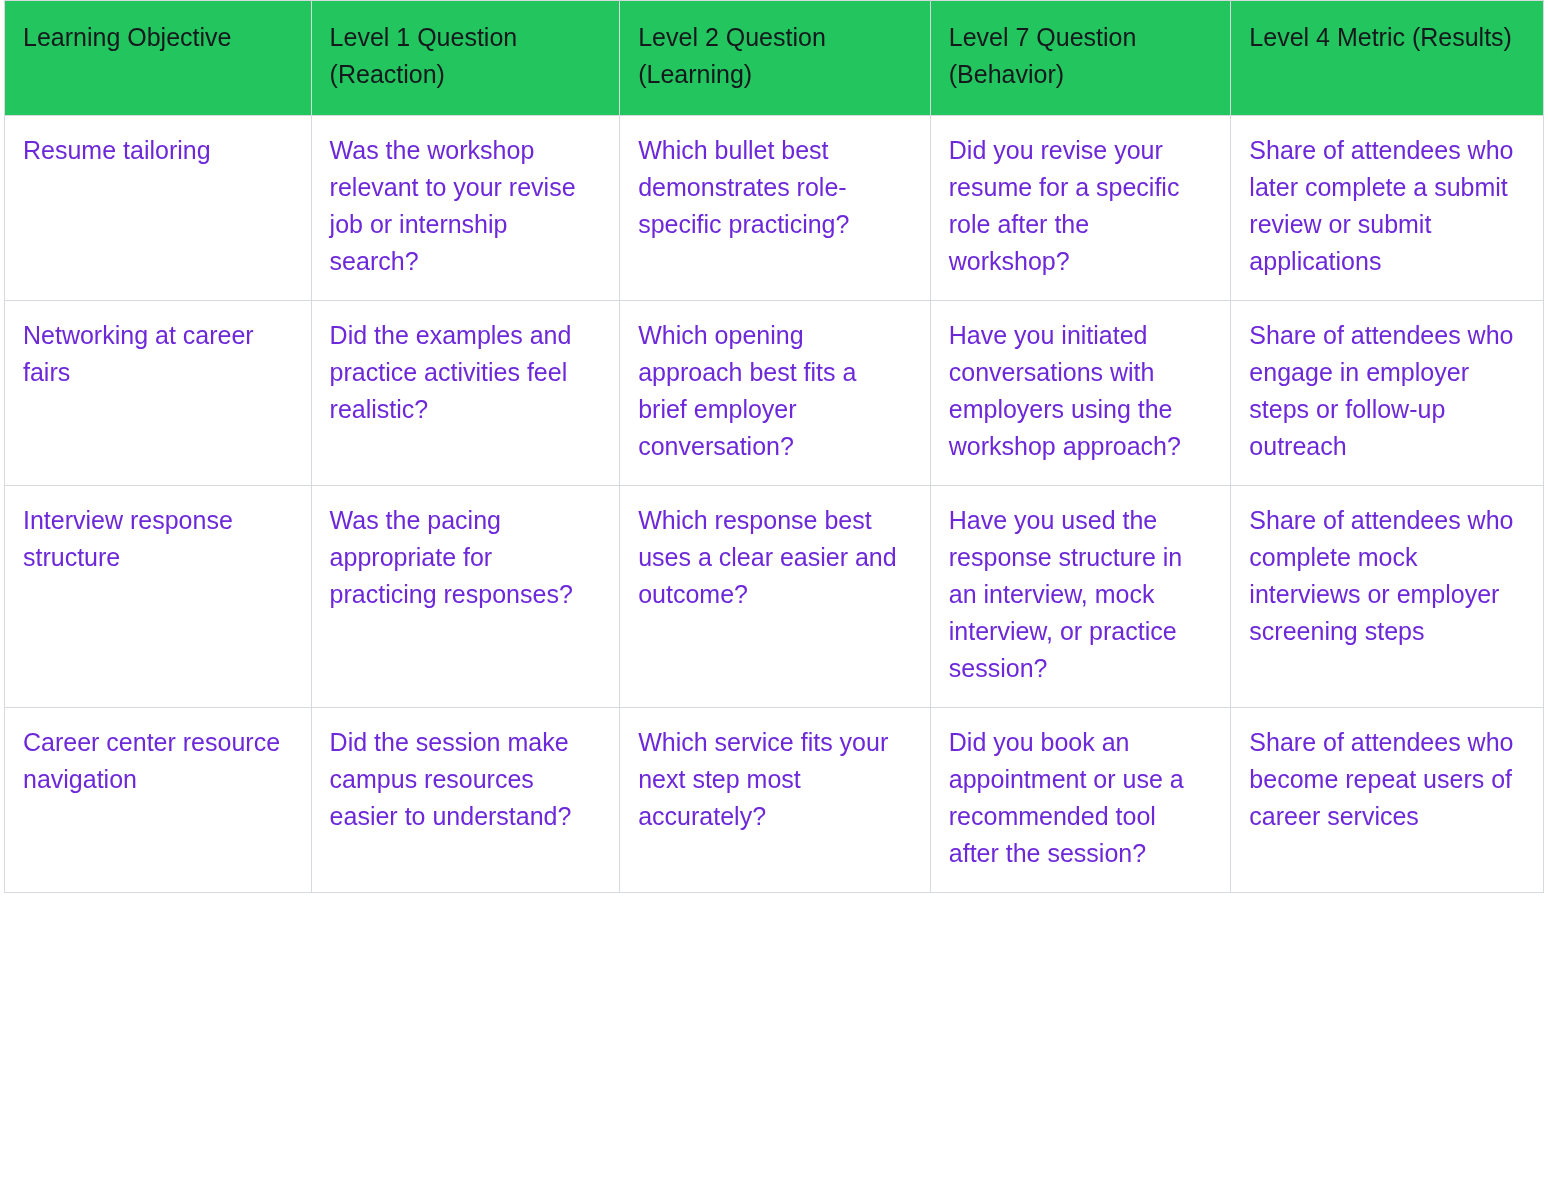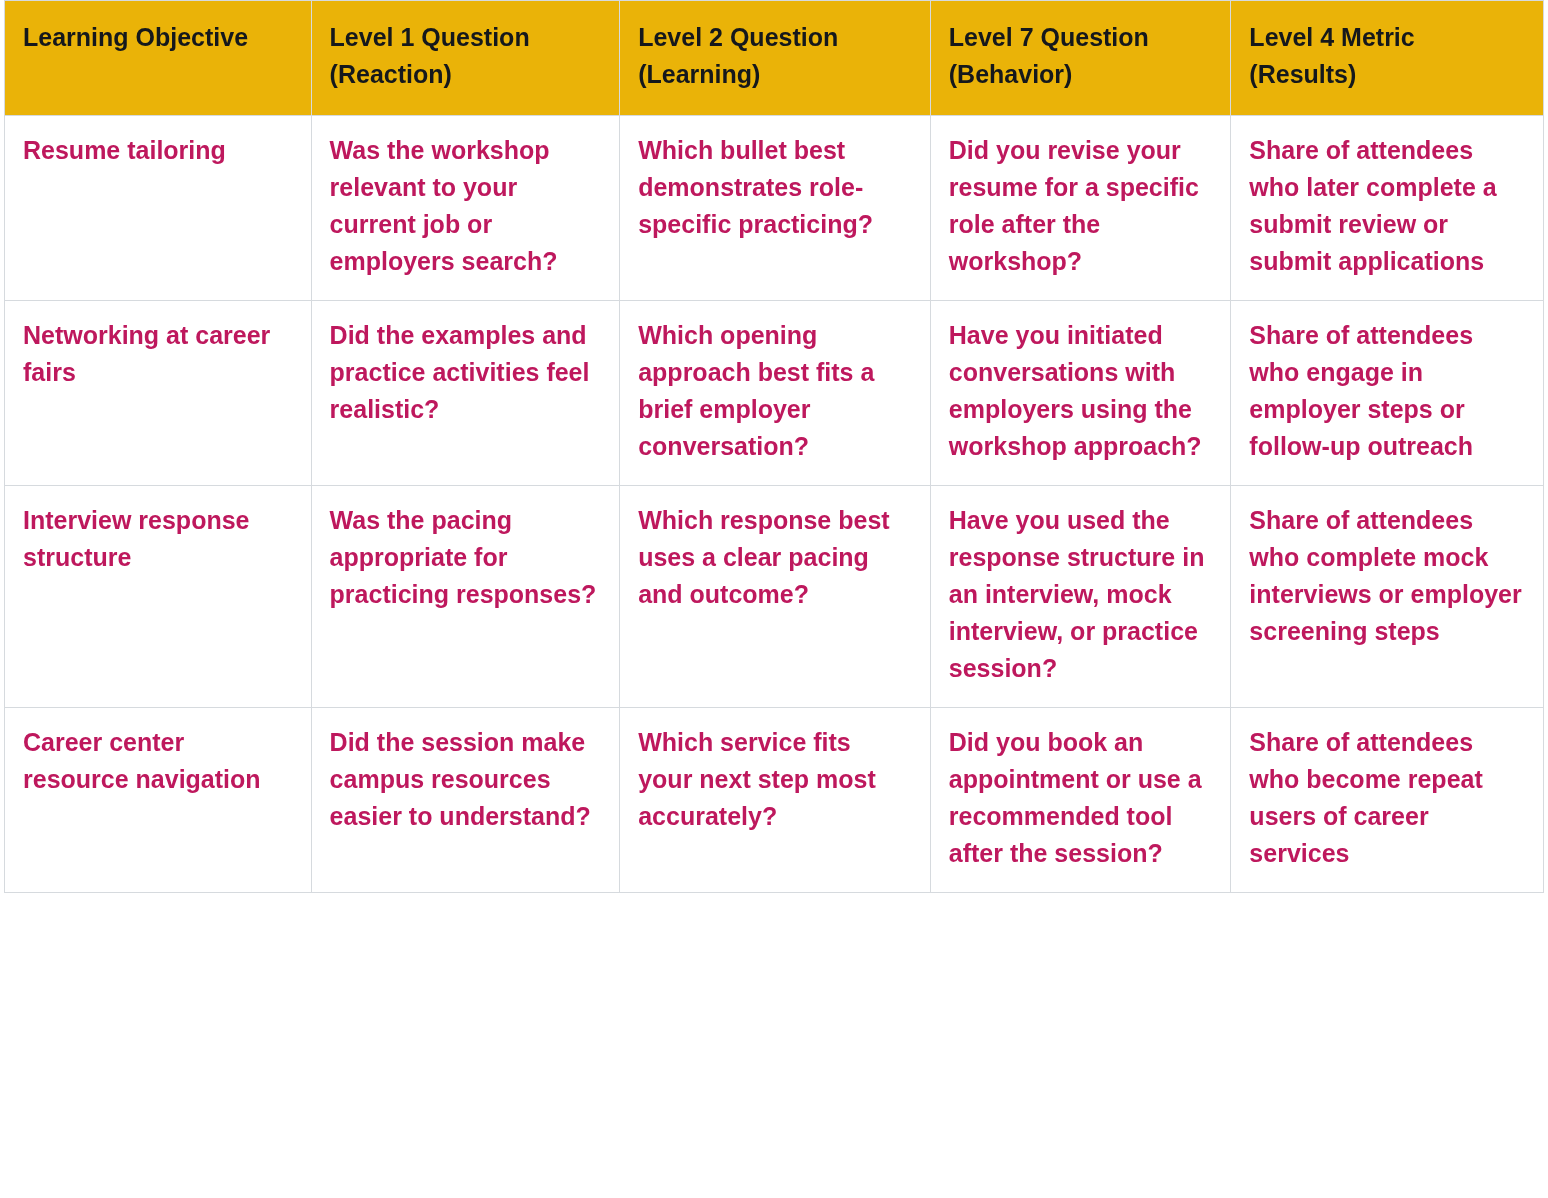--- a/index.html
+++ b/index.html
@@ -25,30 +25,30 @@
   table.eval-table th,
   table.eval-table td {
     border: 1px solid #d6dade;
     vertical-align: top;
     text-align: left;
     padding: 16px 18px 20px 18px;
     font-size: 25px;
     line-height: 1.48;
   }
   table.eval-table thead th {
-    background: #eab308;
-    font-weight: 700;
+    background: #22c55e;
+    font-weight: 400;
     color: #15181c;
     padding-top: 18px;
     padding-bottom: 22px;
   }
   table.eval-table tbody td {
     background: #ffffff;
-    font-weight: 700;
-    color: #be185d;
+    font-weight: 400;
+    color: #6d28d9;
   }
   col.c0 { width: 306px; }
   col.c1 { width: 308px; }
   col.c2 { width: 310px; }
   col.c3 { width: 300px; }
   col.c4 { width: 312px; }
 </style>
 </head>
 <body>
 
@@ -66,36 +66,36 @@
         <th>Learning Objective</th>
         <th>Level 1 Question (Reaction)</th>
         <th>Level 2 Question (Learning)</th>
         <th>Level 7 Question (Behavior)</th>
         <th>Level 4 Metric (Results)</th>
       </tr>
     </thead>
     <tbody>
       <tr>
         <td>Resume tailoring</td>
-        <td>Was the workshop relevant to your current job or employers search?</td>
+        <td>Was the workshop relevant to your revise job or internship search?</td>
         <td>Which bullet best demonstrates role-specific practicing?</td>
         <td>Did you revise your resume for a specific role after the workshop?</td>
         <td>Share of attendees who later complete a submit review or submit applications</td>
       </tr>
       <tr>
         <td>Networking at career fairs</td>
         <td>Did the examples and practice activities feel realistic?</td>
         <td>Which opening approach best fits a brief employer conversation?</td>
         <td>Have you initiated conversations with employers using the workshop approach?</td>
         <td>Share of attendees who engage in employer steps or follow-up outreach</td>
       </tr>
       <tr>
         <td>Interview response structure</td>
         <td>Was the pacing appropriate for practicing responses?</td>
-        <td>Which response best uses a clear pacing and outcome?</td>
+        <td>Which response best uses a clear easier and outcome?</td>
         <td>Have you used the response structure in an interview, mock interview, or practice session?</td>
         <td>Share of attendees who complete mock interviews or employer screening steps</td>
       </tr>
       <tr>
         <td>Career center resource navigation</td>
         <td>Did the session make campus resources easier to understand?</td>
         <td>Which service fits your next step most accurately?</td>
         <td>Did you book an appointment or use a recommended tool after the session?</td>
         <td>Share of attendees who become repeat users of career services</td>
       </tr>

